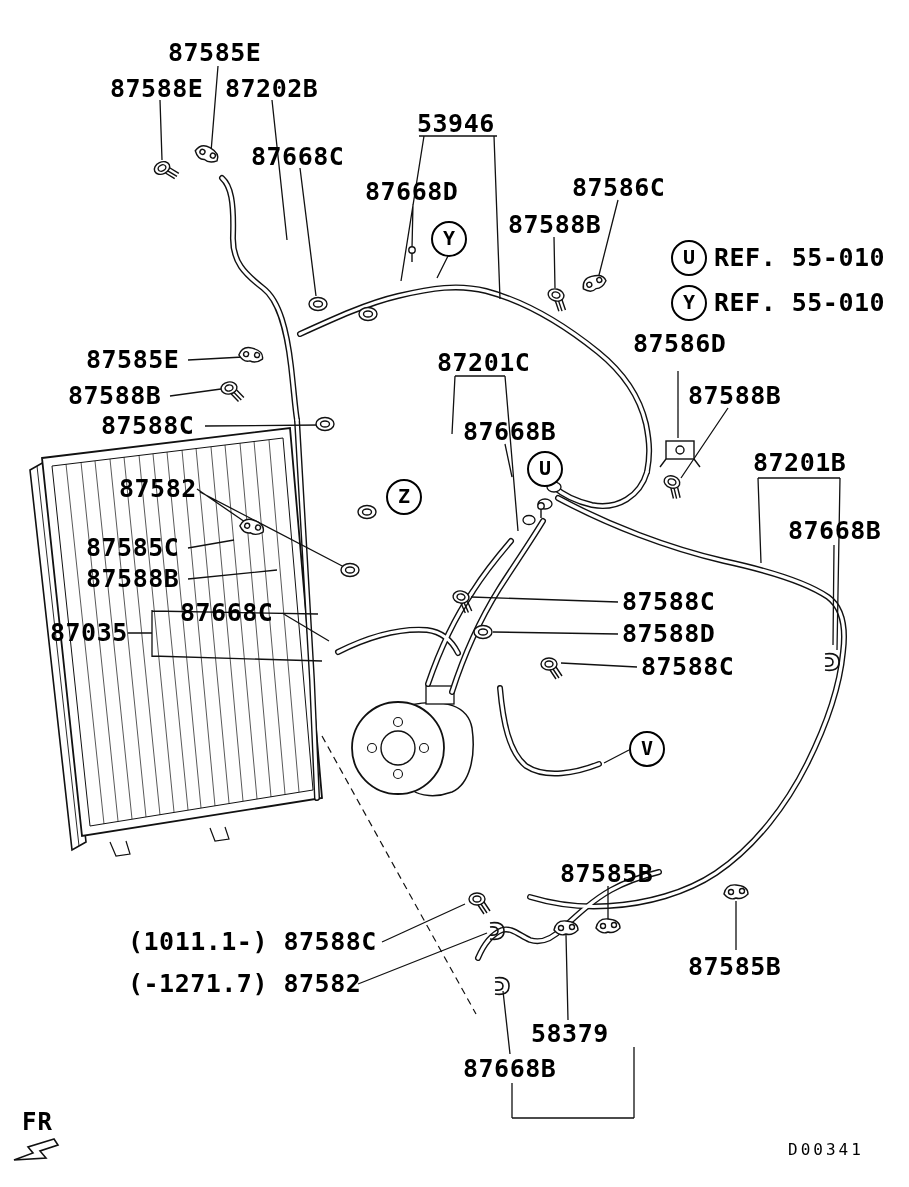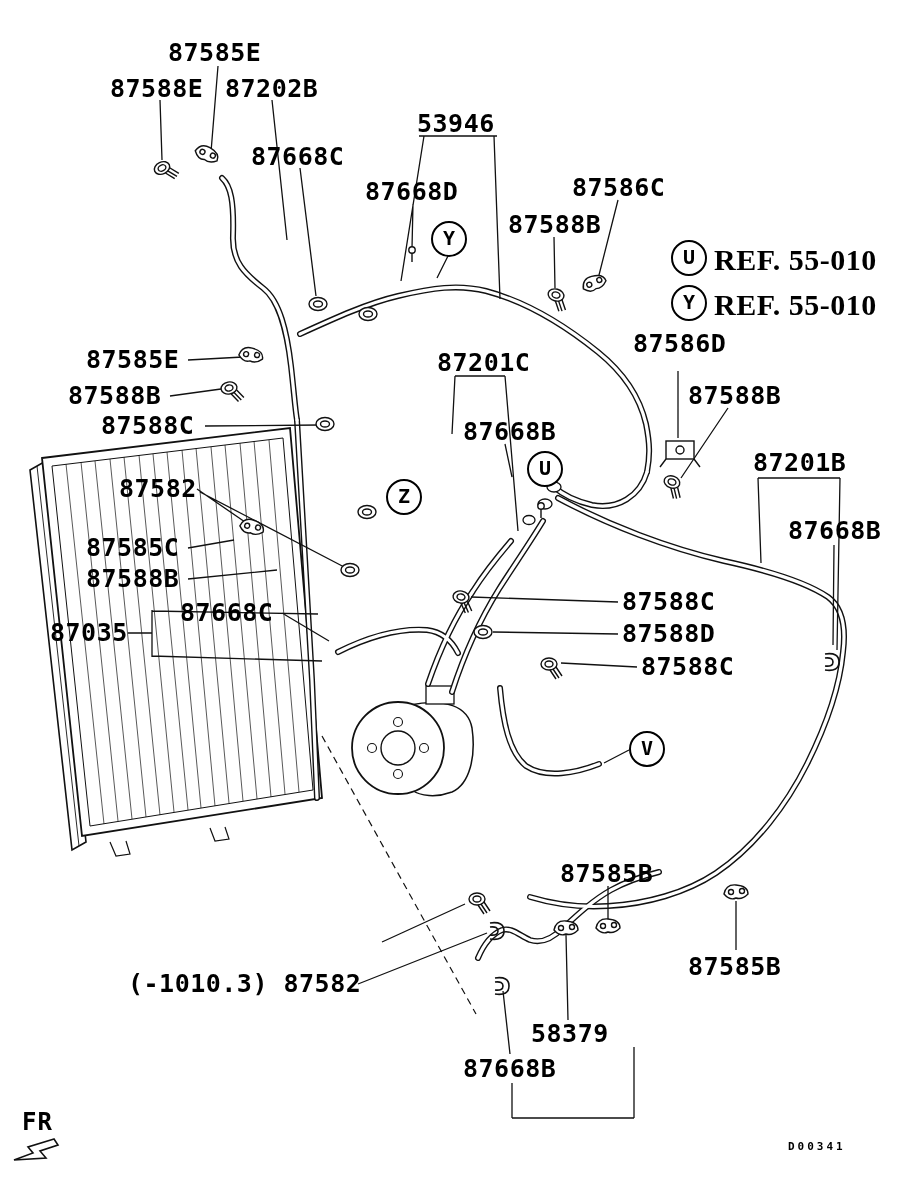--- a/index.html
+++ b/index.html
@@ -10,24 +10,24 @@
   #linework{position:absolute;left:0;top:0;}
   .plbl{
     position:absolute;font-weight:700;font-size:25px;letter-spacing:.5px;
     white-space:nowrap;line-height:1;color:#000;
   }
   .cl{
     position:absolute;width:32px;height:32px;border:2.5px solid #000;border-radius:50%;
     text-align:center;line-height:31px;font-weight:700;font-size:20px;background:#fff;
   }
   .ref{
-    position:absolute;font-weight:700;font-size:30px;letter-spacing:.5px;white-space:nowrap;line-height:1;font-family:Liberation Serif, serif;
+    position:absolute;font-weight:700;font-size:25px;letter-spacing:.5px;white-space:nowrap;line-height:1;
   }
   #fr{position:absolute;left:22px;top:1108px;font-weight:700;font-size:24px;letter-spacing:1px;}
-  #code{position:absolute;left:788px;top:1140px;font-weight:700;font-size:11px;letter-spacing:3px;}
+  #code{position:absolute;left:788px;top:1140px;font-weight:400;font-size:16px;letter-spacing:3px;}
 </style>
 </head>
 <body>
 
 <div id="stage">
 
   <svg id="linework" width="909" height="1187" viewBox="0 0 909 1187">
     <defs>
       <path id="pA" d="M222,178 C231,186 234,202 233,236 C232,262 245,274 263,288 C280,301 287,332 291,366 C294,392 295,408 297,420" fill="none"></path>
       <path id="pV" d="M297,420 C301,500 308,600 312,680 C314,730 316,770 317,798" fill="none"></path>
@@ -197,21 +197,22 @@
   <div class="plbl" style="left:788px;top:518px">87668B</div>
   <div class="plbl" style="left:86px;top:535px">87585C</div>
   <div class="plbl" style="left:86px;top:566px">87588B</div>
   <div class="plbl" style="left:180px;top:600px">87668C</div>
   <div class="plbl" style="left:50px;top:620px">87035</div>
   <div class="plbl" style="left:622px;top:589px">87588C</div>
   <div class="plbl" style="left:622px;top:621px">87588D</div>
   <div class="plbl" style="left:641px;top:654px">87588C</div>
   <div class="plbl" style="left:560px;top:861px">87585B</div>
   <div class="plbl" style="left:688px;top:954px">87585B</div>
-  <div class="plbl" style="left:128px;top:971px">(-1010.3) 87582</div>
+  <div class="plbl" style="left:128px;top:929px">(1011.1-) 87588C</div>
+  <div class="plbl" style="left:128px;top:971px">(-1271.7) 87582</div>
   <div class="plbl" style="left:531px;top:1021px">58379</div>
   <div class="plbl" style="left:463px;top:1056px">87668B</div>
   <div class="plbl" style="left:535px;top:1186px">87051</div>
 
   <div class="cl" style="left:431px;top:221px">Y</div>
   <div class="cl" style="left:386px;top:479px">Z</div>
   <div class="cl" style="left:527px;top:451px">U</div>
   <div class="cl" style="left:629px;top:731px">V</div>
 
   <div class="cl" style="left:671px;top:240px">U</div>

